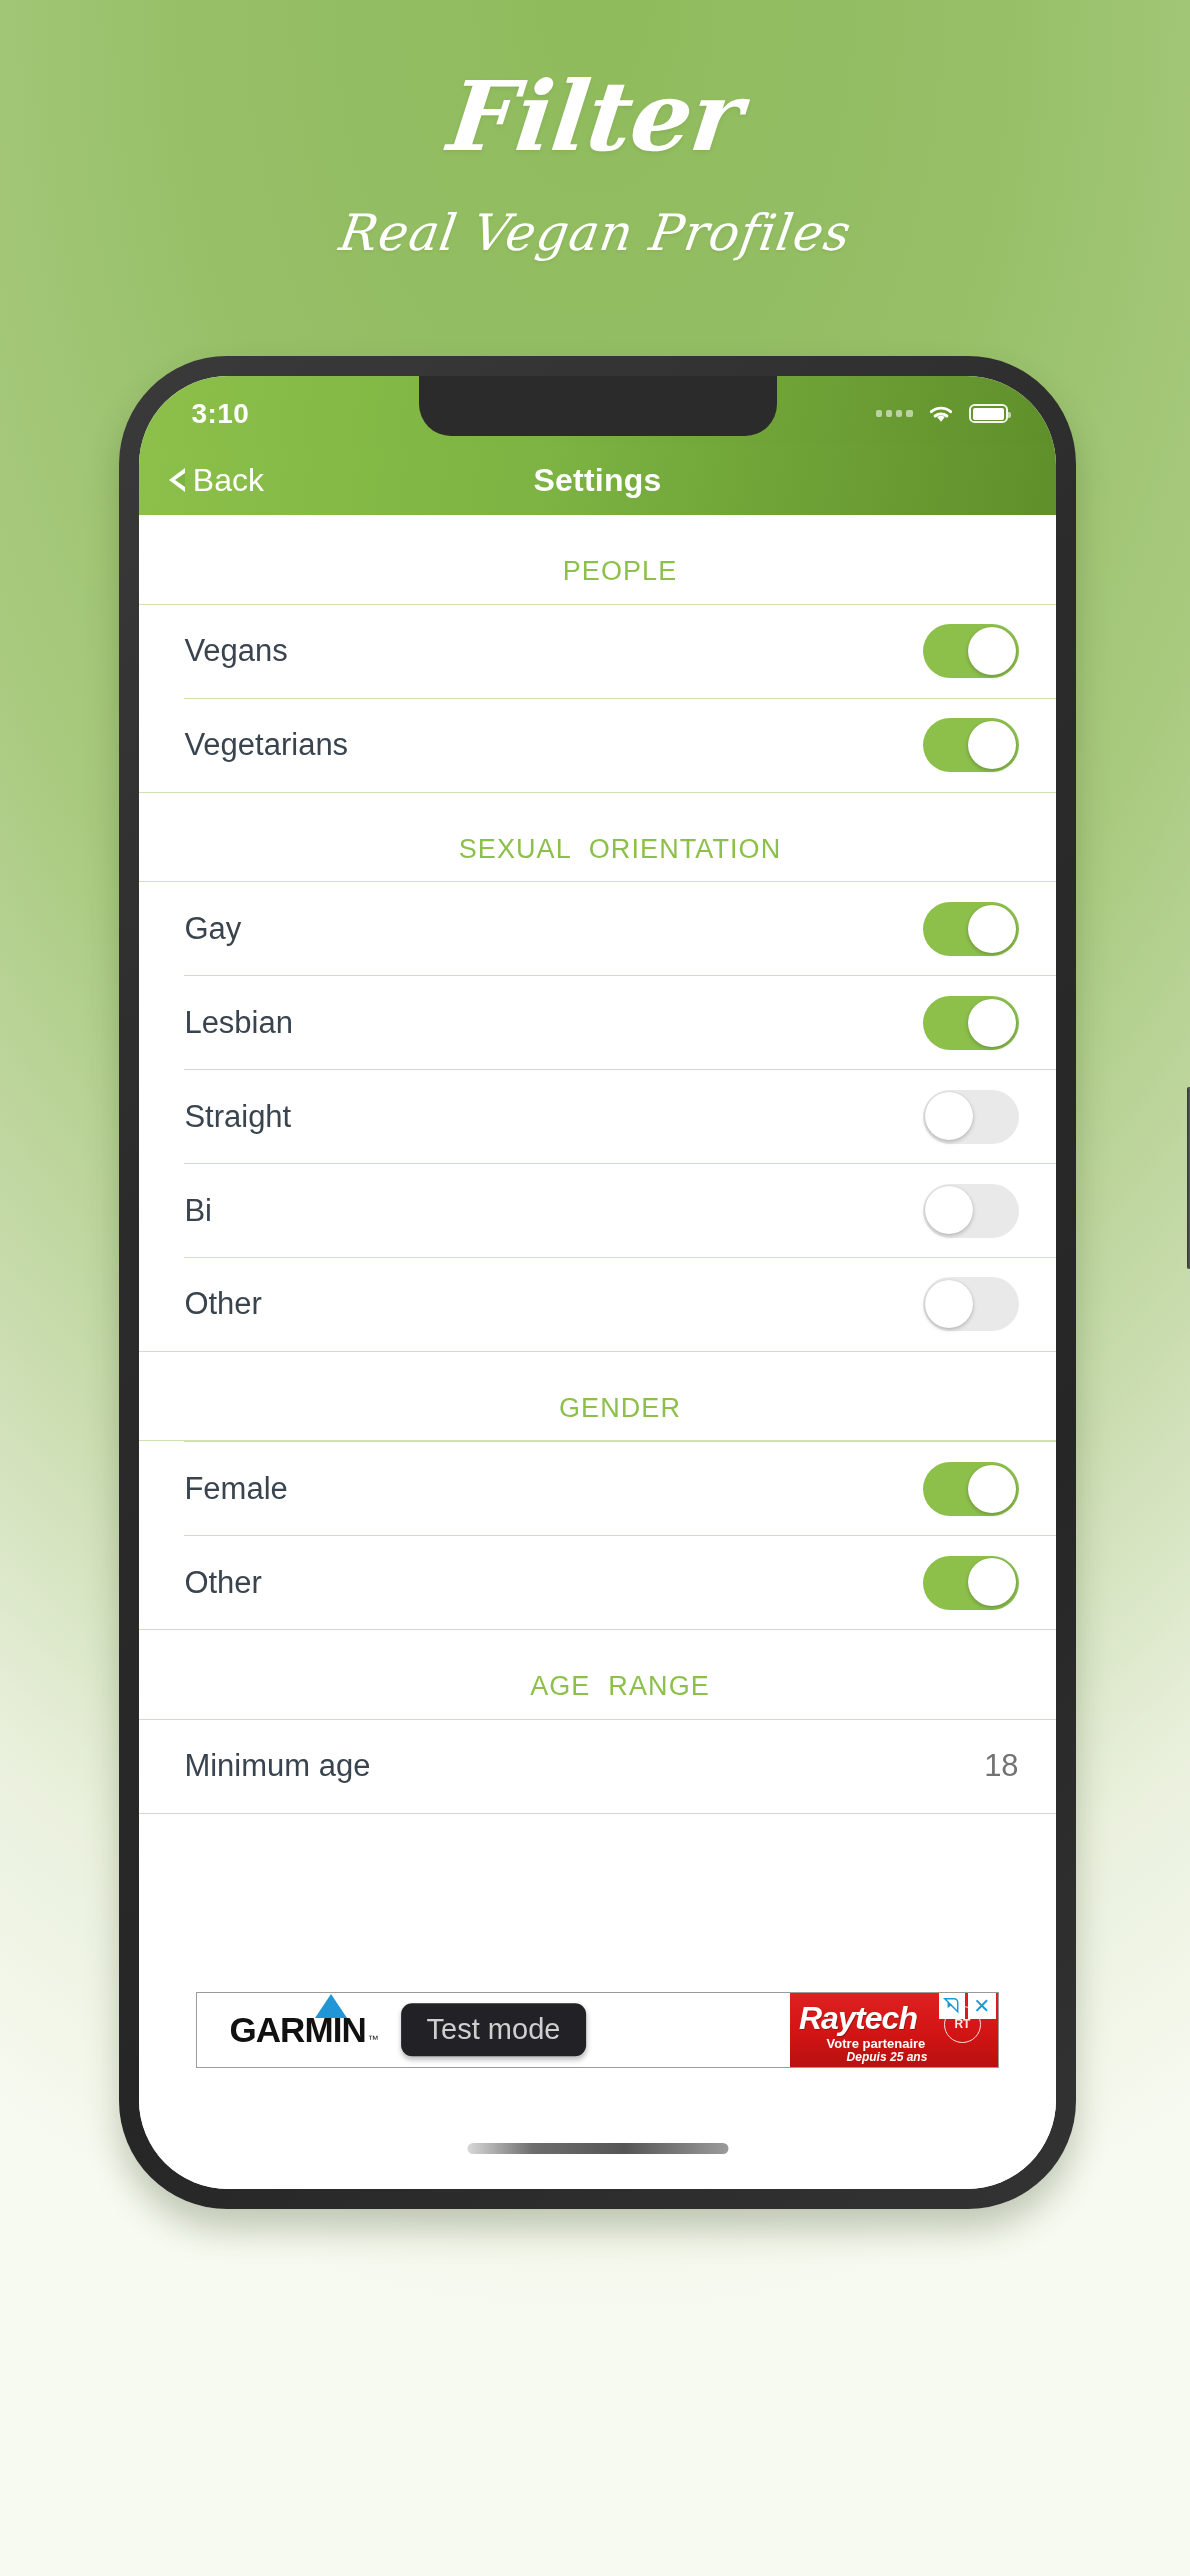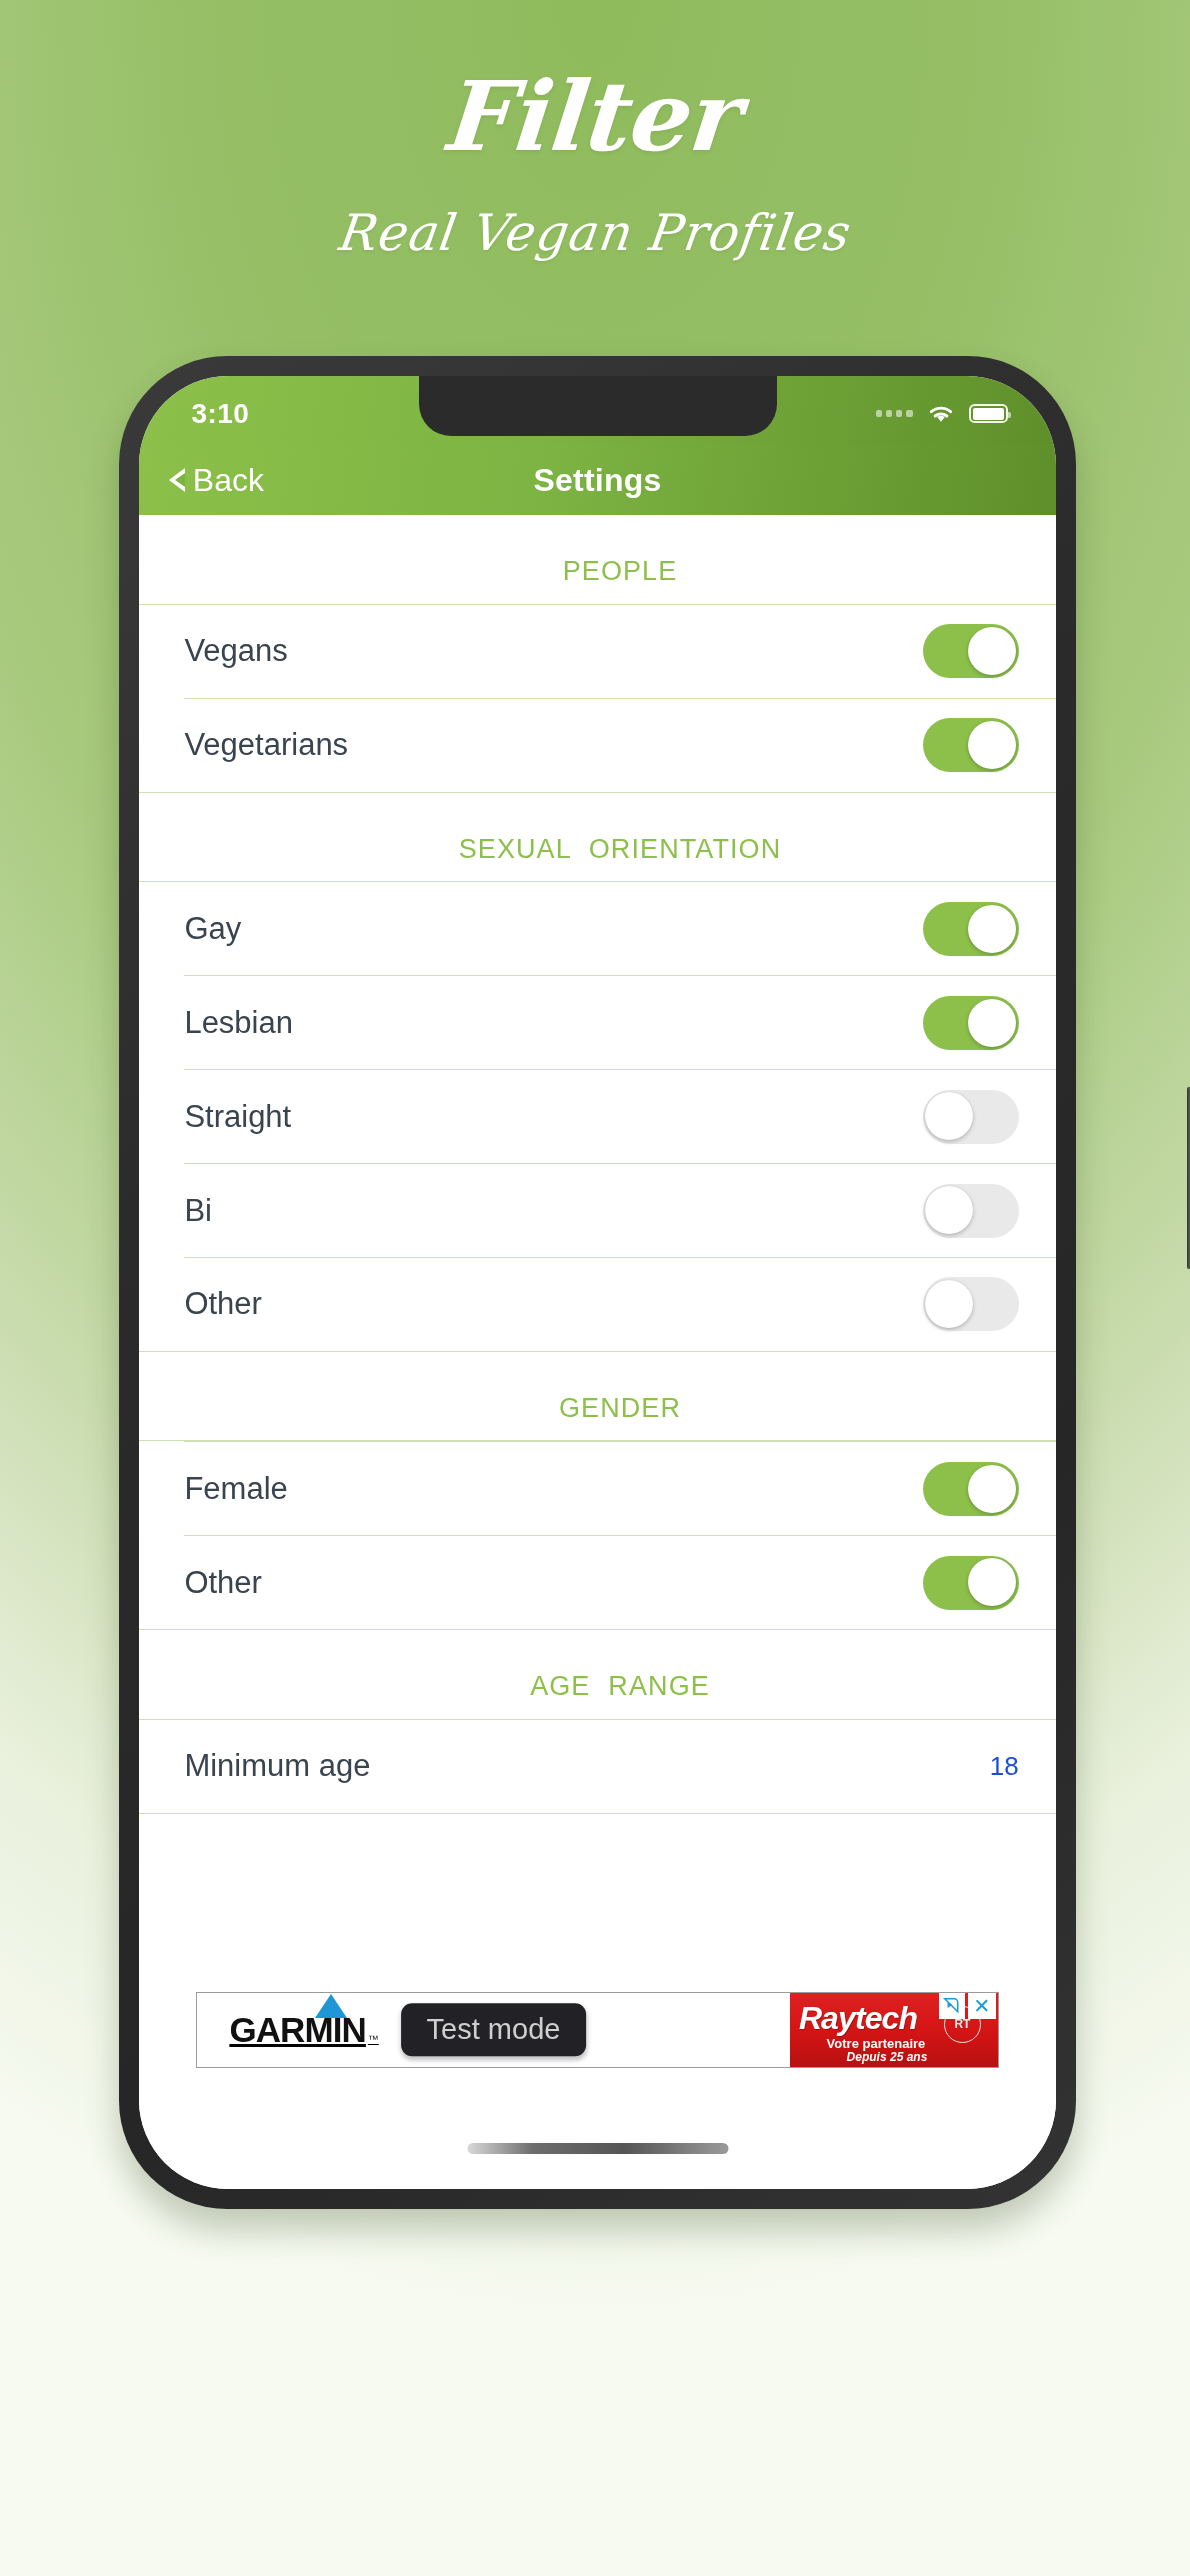--- a/index.html
+++ b/index.html
@@ -183,21 +183,21 @@
   }
   .row {
     display: flex; align-items: center;
     height: 93px;
     padding: 0 37px 0 45px;
   }
   .row-label {
     font-size: 31px; color: #39444f; font-weight: 400;
   }
   .row-value {
-    margin-left: auto; font-size: 26px; color: #1d4ed8;
+    margin-left: auto; font-size: 31px; color: #737373;
   }
 
   
   .toggle {
     margin-left: auto;
     width: 96px; height: 54px;
     border-radius: 27px;
     position: relative;
     flex: 0 0 auto;
   }
@@ -225,21 +225,20 @@
   #ad-left {
     flex: 1 1 auto;
     display: flex; align-items: center;
     position: relative;
     background: #fff;
   }
   #garmin {
     display: flex; align-items: flex-end;
     margin-left: 32px;
     position: relative;
-    text-decoration: underline;
   }
   #garmin-word {
     font-size: 35px; font-weight: 700; letter-spacing: -0.9px;
     color: #111; line-height: 1;
   }
   #garmin-tm { font-size: 11px; color:#111; margin-left:1.9px; margin-bottom:1.9px;}
   #garmin-tri {
     position: absolute; right: 32px; top: -18.5px;
     width: 0; height: 0;
     border-left: 16px solid transparent;

